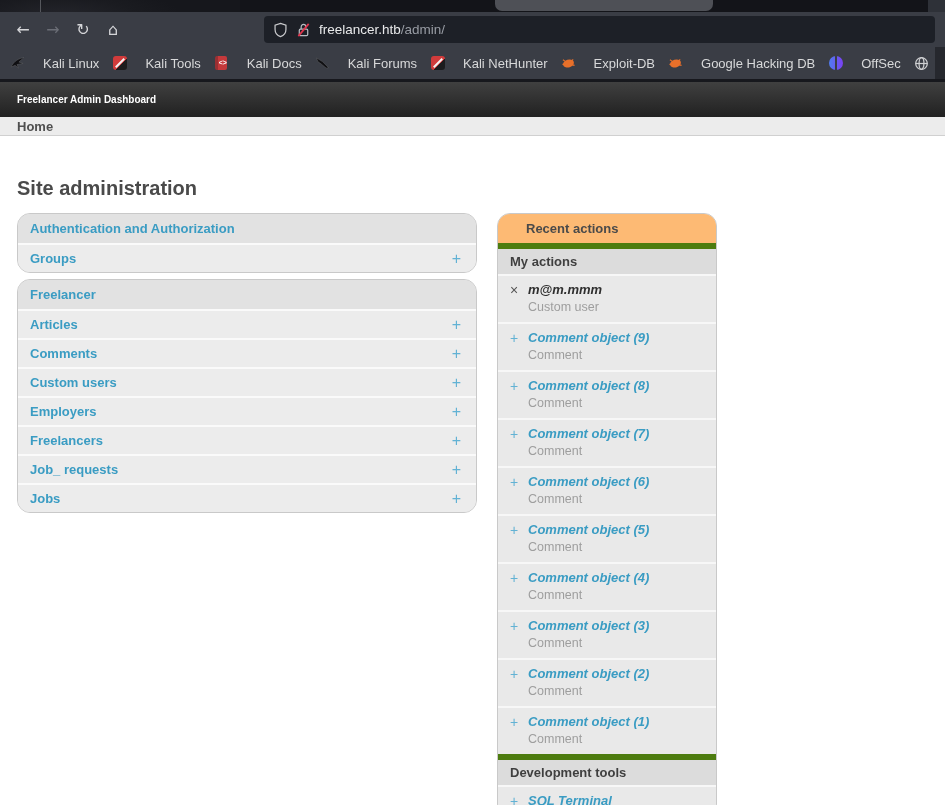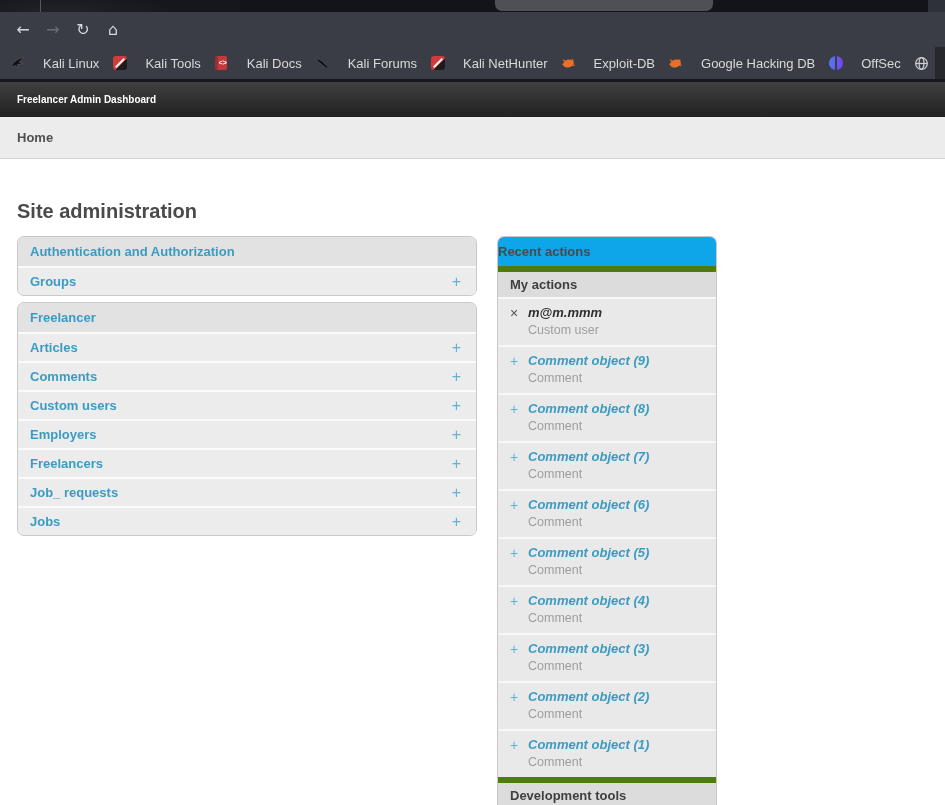--- a/index.html
+++ b/index.html
@@ -44,41 +44,41 @@
   .offsec-orb { width:14px; height:14px; border-radius:50%;
                 background:linear-gradient(90deg,#4f7df0,#7b3ff2); position:relative; }
   .offsec-orb::after { content:""; position:absolute; left:6px; top:0; width:2px; height:14px;
                        background:#3a3d45; }
   .window-edge { position:absolute; right:0; top:0; width:10px; height:32px; background:#26282e; z-index:5; }
 
   
   .admin-header { height:35px; background:linear-gradient(#404040,#212121);
                   display:flex; align-items:center; padding:0 17px; }
   .admin-title { color:#fff; font-size:10px; font-weight:bold; }
-  .breadcrumb { height:42px; background:#ececec; border-bottom:1px solid #d0d0d0;
+  .breadcrumb { height:19px; background:#ececec; border-bottom:1px solid #d0d0d0;
                 display:flex; align-items:center; padding:0 17px; }
   .crumb { font-size:13px; font-weight:bold; color:#4f4f4f; text-decoration:none; }
 
   .content { padding:0 17px; }
   h1.page-title { margin:41px 0 13px; font-size:20px; font-weight:bold; color:#4a4a4a; }
   .columns { display:flex; gap:20px; align-items:flex-start; }
   .col-main { width:460px; }
   .col-side { width:220px; }
 
-  .module { border:1px solid #c9c9c9; border-radius:7px; background:#ececec;
+  .module { border:1px solid #c9c9c9; border-radius:13px; background:#ececec;
             margin-bottom:6px; overflow:hidden; }
   .module-caption { background:#e2e2e2; padding:7px 12px; font-size:13px; font-weight:bold;
                     color:#3a9cc3; }
   .model-row { display:flex; justify-content:space-between; align-items:center;
                padding:6px 15px 6px 12px; border-top:2px solid #fafafa; background:#ececec;gap:16px; }
   .model-link { color:#3a9cc3; font-weight:bold; font-size:13px; text-decoration:none; }
   .add-link { color:#62b2d4; font-size:16px; line-height:14px; text-decoration:none;
               font-weight:normal; }
 
-  .side-caption { background:#0ea5e9; padding:7px 0; font-size:13px; font-weight:bold; color:#4a4a4a; }
+  .side-caption { background:#fdba74; padding:7px 28px; font-size:13px; font-weight:bold; color:#4a4a4a; }
   .subhead { background:#dcdcdc; padding:5px 12px; font-size:13px; font-weight:bold;
              color:#3f3f3f; border-top:6px solid #4d7c0f; }
   .action-row { display:flex; gap:8px; padding:6px 10px 7px 10px;
                 border-top:2px solid #f7f7f7; background:#e9e9e9; }
   .act-icon { width:12px; flex:0 0 12px; text-align:center; font-size:14px; line-height:16px; }
   .act-icon.add { color:#62b2d4; }
   .act-icon.del { color:#555; }
   .act-title { display:block; font-size:13px; font-weight:bold; color:#3a9cc3;
                line-height:16px; text-decoration:none;font-style:italic; }
   .act-title.deleted { color:#2f2f2f; }
@@ -95,20 +95,35 @@
   <div class="tab-remnant"></div>
   <div class="edge-piece"></div>
 </div>
 
 <div class="nav-toolbar">
   <button class="nav-btn">←</button>
   <button class="nav-btn disabled">→</button>
   <button class="nav-btn">↻</button>
   <button class="nav-btn">⌂</button>
 
+  <div class="url-bar">
+    <span>
+      <svg width="15" height="16" viewBox="0 0 16 17">
+        <path d="M8 1.5 L13.8 3.4 V8 C13.8 12 11 14.6 8 15.6 C5 14.6 2.2 12 2.2 8 V3.4 Z" fill="none" stroke="#c9cacd" stroke-width="1.3"></path>
+      </svg>
+    </span>
+    <span>
+      <svg width="15" height="16" viewBox="0 0 16 17">
+        <rect x="3.5" y="7.5" width="9" height="7" rx="1.2" fill="none" stroke="#b9bcc2" stroke-width="1.3"></rect>
+        <path d="M5.5 7.5 V5.5 C5.5 3.6 6.6 2.5 8 2.5 C9.4 2.5 10.5 3.6 10.5 5.5" fill="none" stroke="#b9bcc2" stroke-width="1.3"></path>
+        <line x1="2.5" y1="15" x2="13.5" y2="2" stroke="#e2344d" stroke-width="1.8"></line>
+      </svg>
+    </span>
+    <span class="url-text"><span class="url-host">freelancer.htb</span><span class="url-path">/admin/</span></span>
+  </div>
 </div>
 
 <div class="bookmarks-bar">
   <div class="bm">
     <span class="bm-ic">
       <svg width="15" height="14" viewBox="0 0 16 15">
           <path d="M1 12 C4 5 10 2.5 15 1.5 L9.5 6.5 L14 8 L7.5 9.2 L9 13 L5.5 10 Z" fill="#101013" stroke="#595b60" stroke-width="0.6"></path>
         </svg>
     </span>
     <span class="bm-label">Kali Linux</span>

